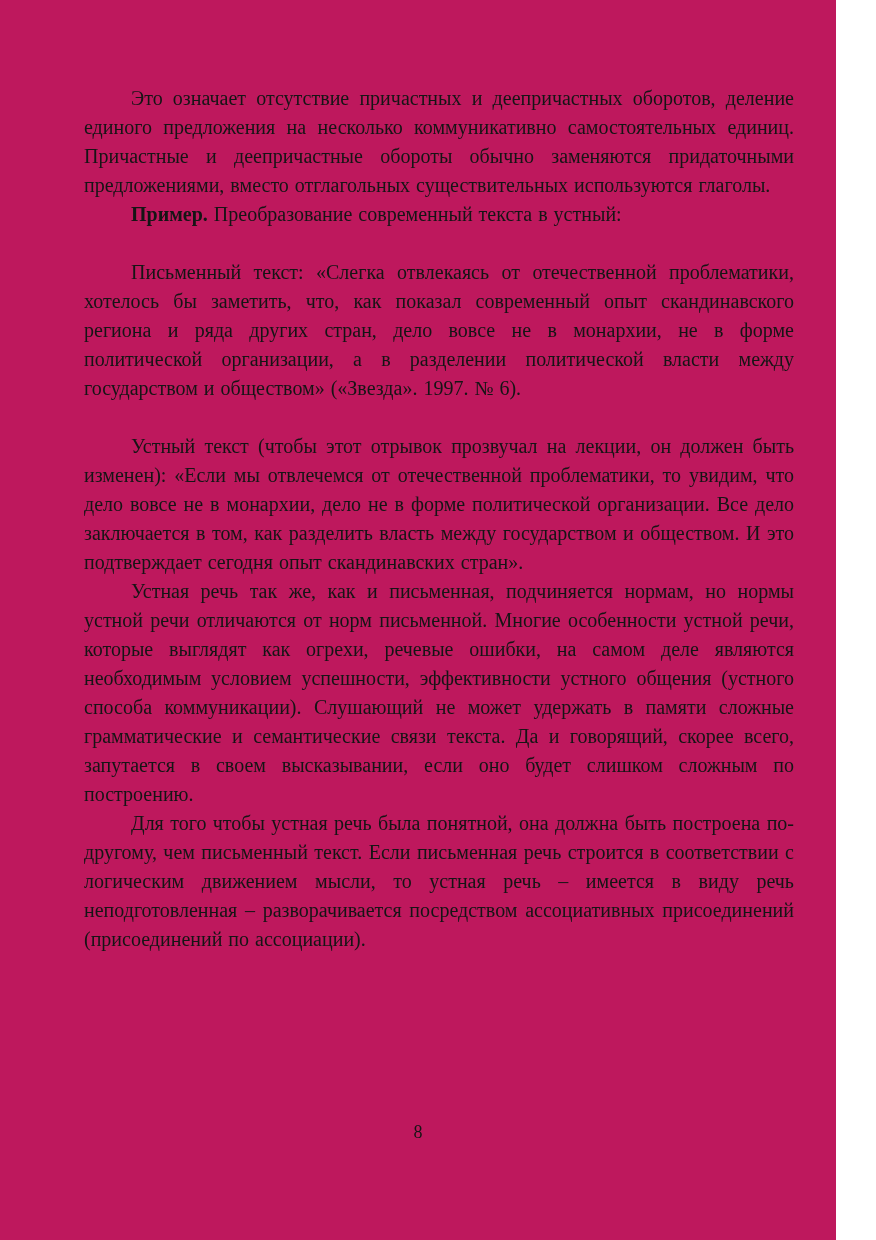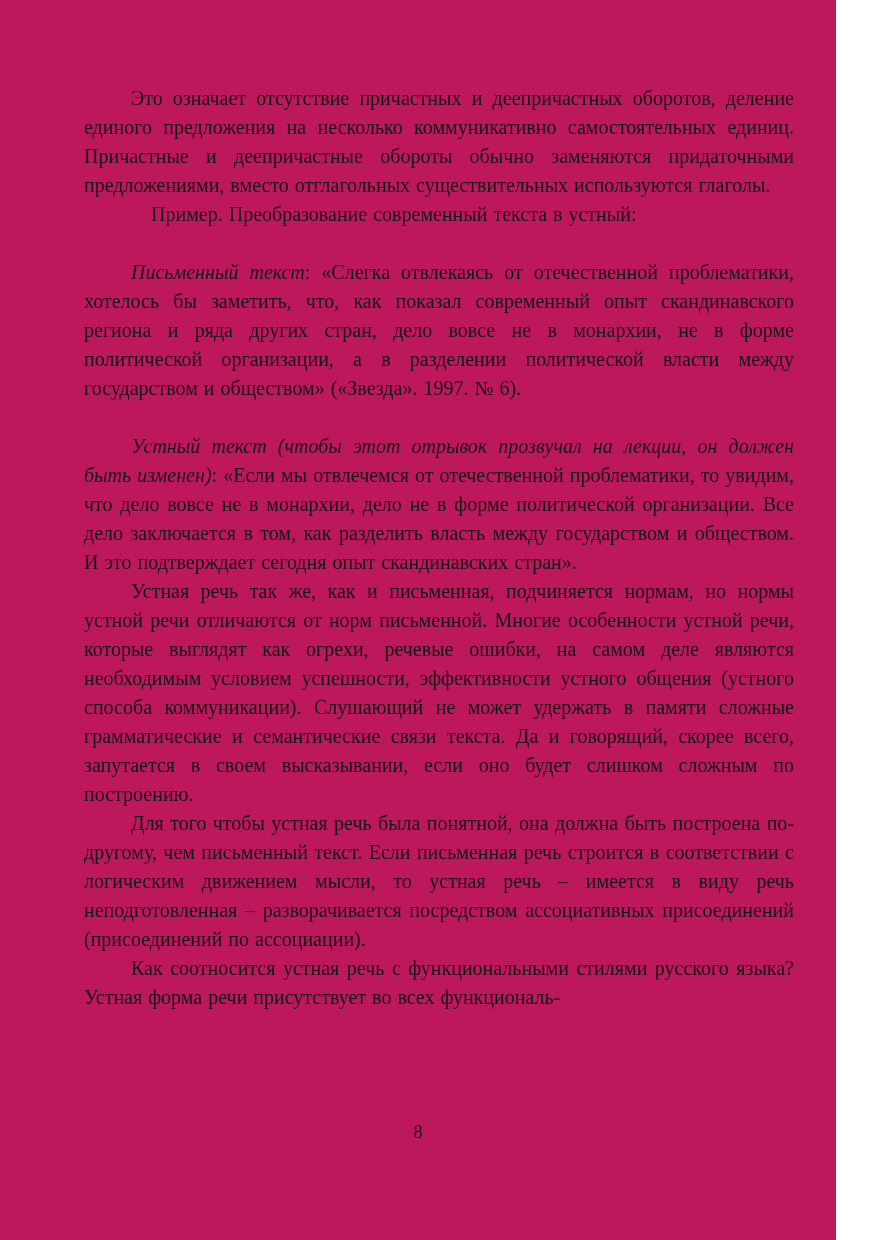--- a/index.html
+++ b/index.html
@@ -27,25 +27,23 @@
       font-size: 20px;
       line-height: 29px;
       text-align: justify;
       text-indent: 47px;
       word-spacing: 1px;
     }
     .para.gap-above {
       margin-top: 29px;
     }
     .lead-bold {
-      font-weight: normal;
-      margin-left: 20px;
+      font-weight: bold;
     }
     .lead-italic {
-      font-style: italic;
     }
     .page-number {
       position: absolute;
       left: 0;
       top: 1122px;
       width: 100%;
       text-align: center;
       font-size: 18px;
       color: #151515;
     }
@@ -61,18 +59,17 @@
     <p class="para"><span class="lead-bold">Пример.</span><span> Преобразование современный текста в устный:</span></p>
 
     <p class="para gap-above"><span class="lead-italic">Письменный текст</span><span>: «Слегка отвлекаясь от отечественной проблематики, хотелось бы заметить, что, как показал современный опыт скандинавского региона и ряда других стран, дело вовсе не в монархии, не в форме политической организации, а в разделении политической власти между государством и обществом» («Звезда». 1997. № 6).</span></p>
 
     <p class="para gap-above"><span class="lead-italic">Устный текст (чтобы этот отрывок прозвучал на лекции, он должен быть изменен)</span><span>: «Если мы отвлечемся от отечественной проблематики, то увидим, что дело вовсе не в монархии, дело не в форме политической организации. Все дело заключается в том, как разделить власть между государством и обществом. И это подтверждает сегодня опыт скандинавских стран».</span></p>
 
     <p class="para">Устная речь так же, как и письменная, подчиняется нормам, но нормы устной речи отличаются от норм письменной. Многие особенности устной речи, которые выглядят как огрехи, речевые ошибки, на самом деле являются необходимым условием успешности, эффективности устного общения (устного способа коммуникации). Слушающий не может удержать в памяти сложные грамматические и семантические связи текста. Да и говорящий, скорее всего, запутается в своем высказывании, если оно будет слишком сложным по построению.</p>
 
     <p class="para">Для того чтобы устная речь была понятной, она должна быть построена по-другому, чем письменный текст. Если письменная речь строится в соответствии с логическим движением мысли, то устная речь – имеется в виду речь неподготовленная – разворачивается посредством ассоциативных присоединений (присоединений по ассоциации).</p>
 
-    <p class="para">Как соотносится устная речь с функциональными стилями русского языка? Устная форма речи присутствует во всех функциональ-</p>
 
   </div>
 
   <div class="page-number">8</div>
 </div>
 
 </body></html>

